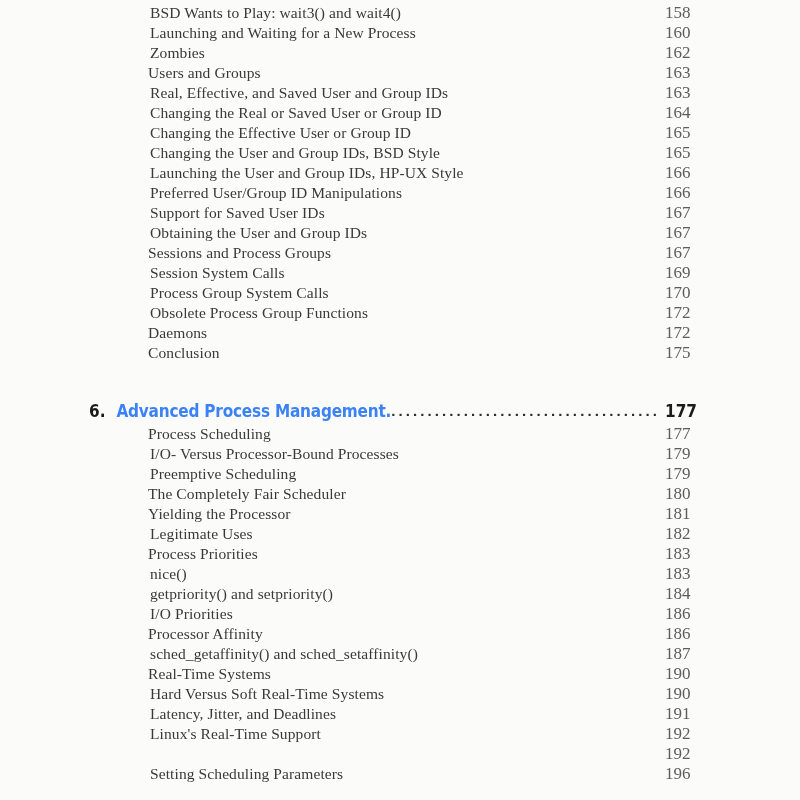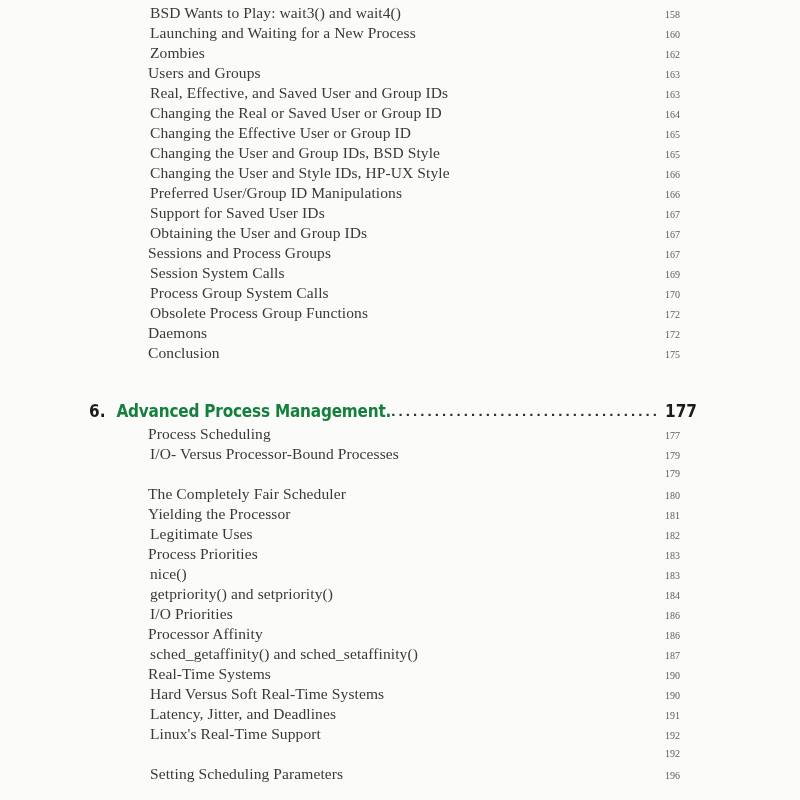--- a/index.html
+++ b/index.html
@@ -40,21 +40,21 @@
   .row .leader {
     flex: 1 1 auto;
     min-width: 6px;
     overflow: hidden;
   }
 
   .row .page {
     flex: 0 0 auto;
     width: 36px;
     text-align: left;
-    font-size: 10px;
+    font-size: 17px;
     color: #5d5d5d;
     padding-left: 4px;
   }
 
   
   .lvl1 { padding-left: 136px; margin-left: 12px; }
   .lvl2 { padding-left: 150px; }
 
   .row.lvl1 .title,
   .row.lvl2 .title { color: #39393a; }
@@ -75,21 +75,21 @@
     font-weight: bold;
     font-stretch: condensed;
   }
   .chapter .num {
     font-size: 17px;
     color: #1b1b1b;
     margin-right: 11px;
   }
   .chapter .title {
     font-size: 17px;
-    color: #15803d;
+    color: #3b82f6;
     letter-spacing: -0.2px;
   }
   .chapter .leader {
     flex: 1 1 auto;
     min-width: 6px;
     overflow: hidden;
     position: relative;
     top: -1px;
   }
   .chapter .page {
@@ -155,21 +155,21 @@
         <span class="title">Changing the Effective User or Group ID</span>
         <span class="leader"></span>
         <span class="page">165</span>
       </div>
       <div class="row lvl2">
         <span class="title">Changing the User and Group IDs, BSD Style</span>
         <span class="leader"></span>
         <span class="page">165</span>
       </div>
       <div class="row lvl2">
-        <span class="title">Changing the User and Style IDs, HP-UX Style</span>
+        <span class="title">Launching the User and Group IDs, HP-UX Style</span>
         <span class="leader"></span>
         <span class="page">166</span>
       </div>
       <div class="row lvl2">
         <span class="title">Preferred User/Group ID Manipulations</span>
         <span class="leader"></span>
         <span class="page">166</span>
       </div>
       <div class="row lvl2">
         <span class="title">Support for Saved User IDs</span>
@@ -229,20 +229,21 @@
         <span class="title">Process Scheduling</span>
         <span class="leader"></span>
         <span class="page">177</span>
       </div>
       <div class="row lvl2">
         <span class="title">I/O- Versus Processor-Bound Processes</span>
         <span class="leader"></span>
         <span class="page">179</span>
       </div>
       <div class="row lvl2">
+        <span class="title">Preemptive Scheduling</span>
         <span class="leader"></span>
         <span class="page">179</span>
       </div>
       <div class="row lvl1">
         <span class="title">The Completely Fair Scheduler</span>
         <span class="leader"></span>
         <span class="page">180</span>
       </div>
       <div class="row lvl1">
         <span class="title">Yielding the Processor</span>

